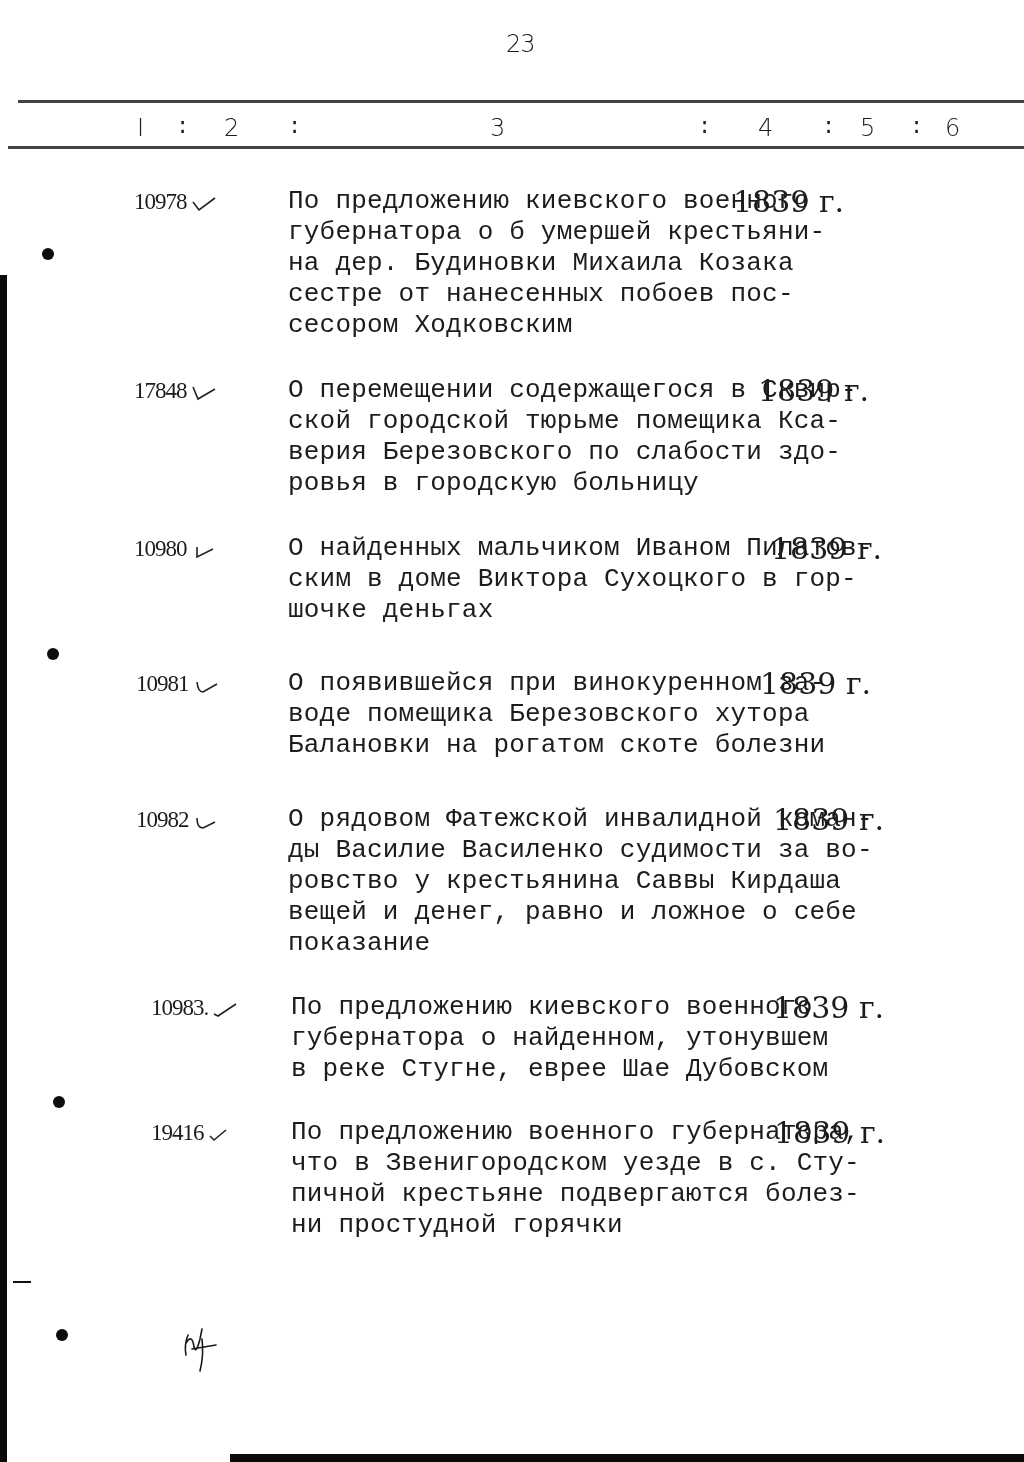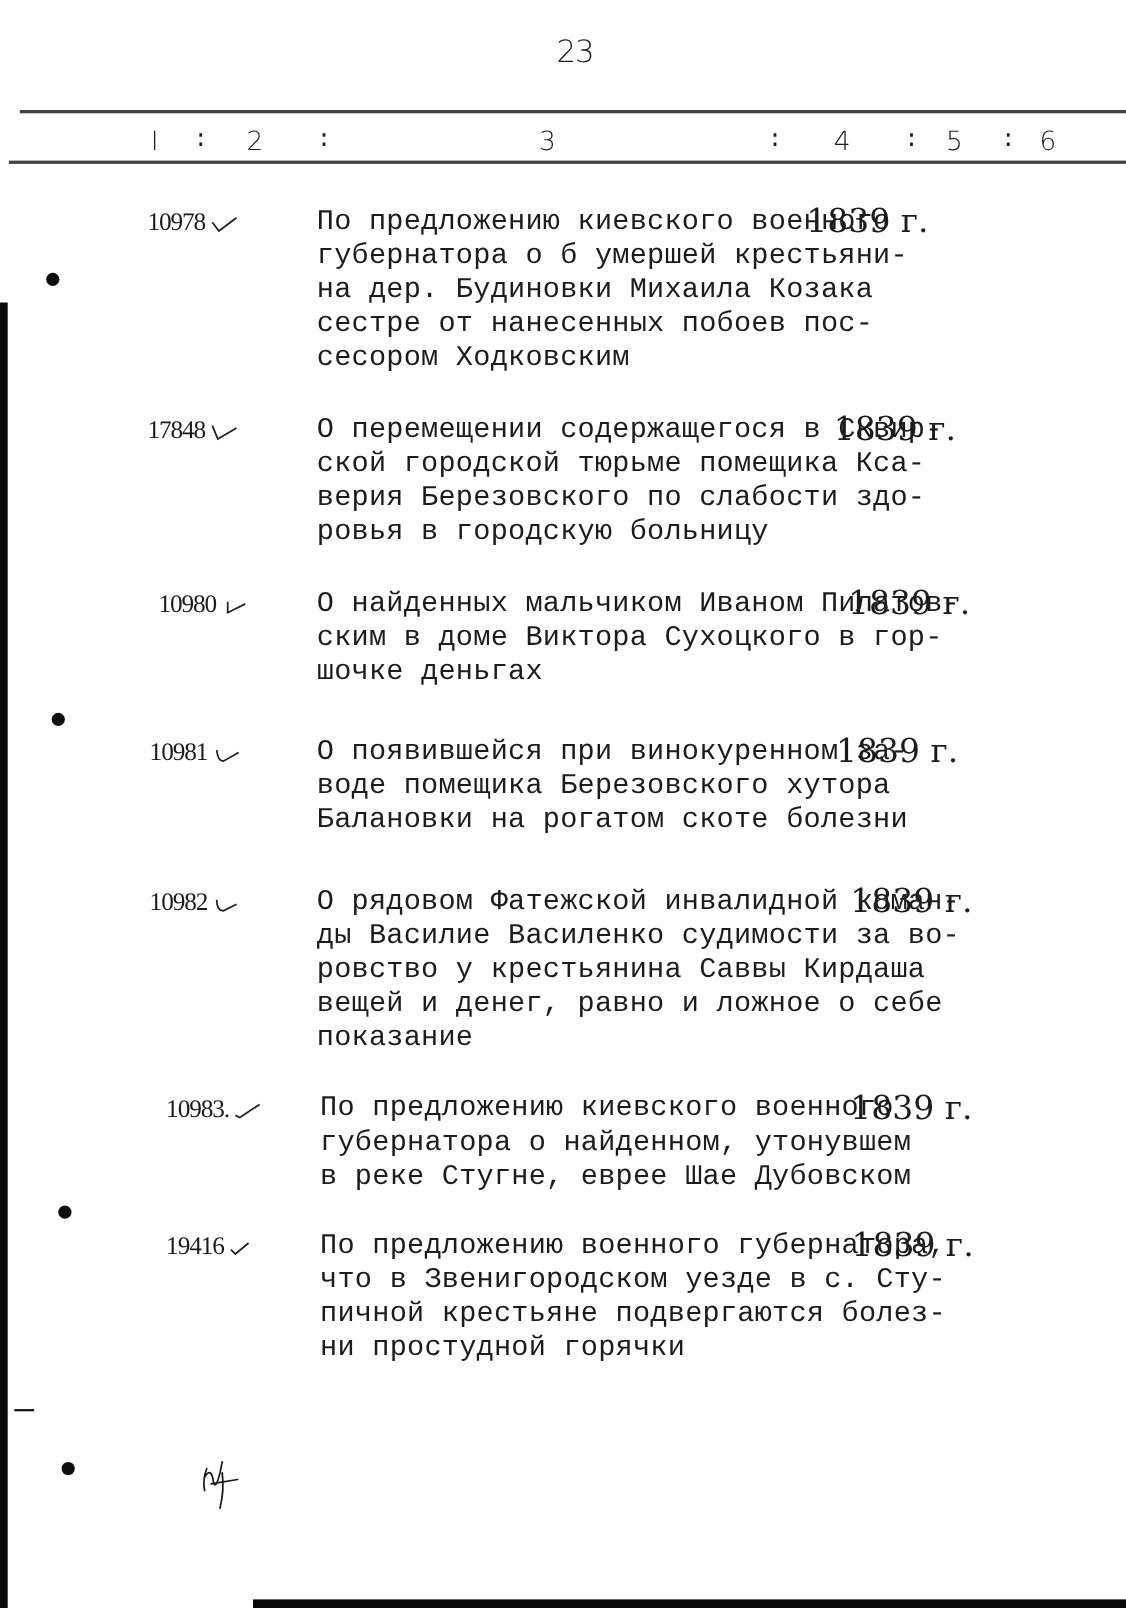--- a/index.html
+++ b/index.html
@@ -28,21 +28,21 @@
       left: 230px;
       right: 0;
       bottom: 0;
       height: 8px;
       background: #0a0a0a;
     }
     .page-number {
       position: absolute;
       left: 506px;
       top: 30px;
-      font-size: 28px;
+      font-size: 24px;
       letter-spacing: -1px;
       font-family: "DejaVu Sans", sans-serif;
       font-weight: 300;
     }
     .rule {
       position: absolute;
       left: 16px;
       right: 0;
       height: 3px;
       background: #222;
@@ -160,21 +160,21 @@
         <path d="M2 2 L7 14 L24 4" fill="none" stroke="#222" stroke-width="1.6"></path>
       </svg></span>
   <div class="entry-text">О перемещении содержащегося в Сквир-
 ской городской тюрьме помещика Кса-
 верия Березовского по слабости здо-
 ровья в городскую больницу</div>
   <span class="entry-date" style="left:758px">1839 г.</span>
 </div>
 
 <div class="entry" style="top:533px">
-  <span class="entry-number" style="left:144px"><span>10980</span><svg class="check-icon" width="26" height="16" viewBox="0 0 26 16">
+  <span class="entry-number" style="left:134px"><span>10980</span><svg class="check-icon" width="26" height="16" viewBox="0 0 26 16">
         <path d="M6 4 L6 14 L22 6" fill="none" stroke="#222" stroke-width="1.6"></path>
       </svg></span>
   <div class="entry-text">О найденных мальчиком Иваном Пилатов-
 ским в доме Виктора Сухоцкого в гор-
 шочке деньгах</div>
   <span class="entry-date" style="left:771px">1839 г.</span>
 </div>
 
 <div class="entry" style="top:668px">
   <span class="entry-number" style="left:136px"><span>10981</span><svg class="check-icon" width="26" height="16" viewBox="0 0 26 16">

